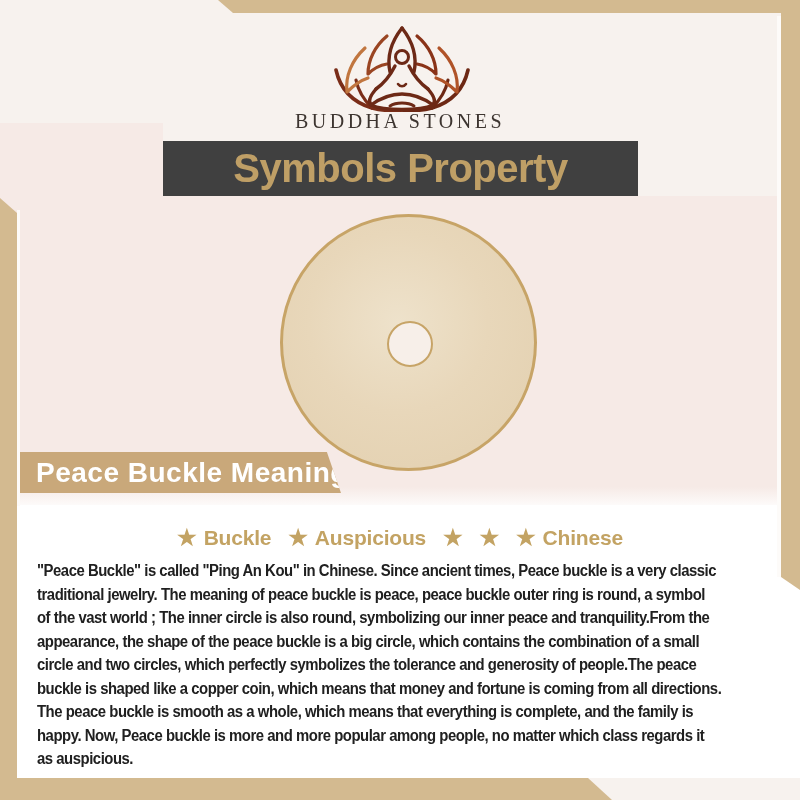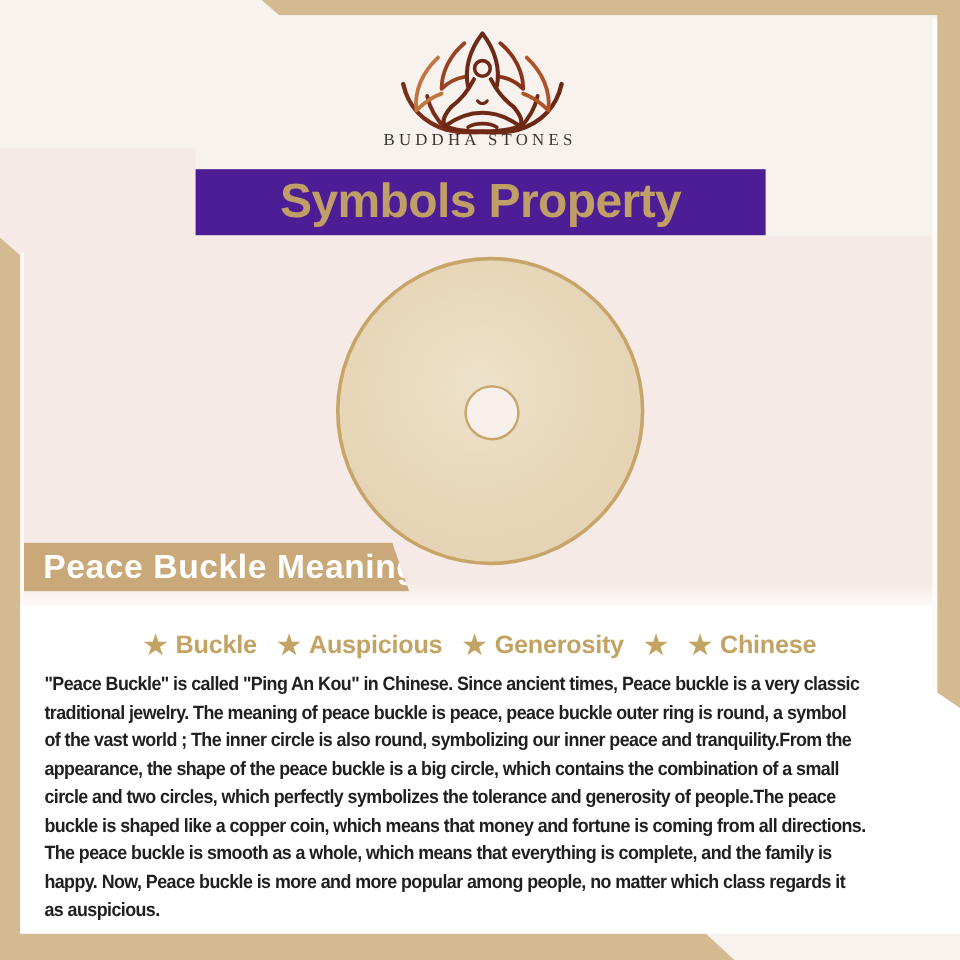--- a/index.html
+++ b/index.html
@@ -3,21 +3,21 @@
 <meta charset="utf-8">
 <style>
   html,body{margin:0;padding:0;}
   body{font-family:"Liberation Sans", sans-serif;}
   .canvas{position:relative;width:800px;height:800px;background:#f7f2ee;overflow:hidden;}
 
   
   .pink-panel{position:absolute;left:0;top:123px;width:800px;height:387px;
     background:linear-gradient(to bottom,#f6eae6 0%,#f6eae6 94%,#ffffff 100%);}
   .cream-patch{position:absolute;left:163px;top:123px;width:637px;height:73px;background:#f7f2ee;}
-  .title-band{position:absolute;left:163px;top:141px;width:475px;height:55px;background:#4c1d95;
+  .title-band{position:absolute;left:163px;top:141px;width:475px;height:55px;background:#404040;
     display:flex;align-items:center;justify-content:center;}
   .white-section{position:absolute;left:17px;top:505px;width:783px;height:273px;background:#ffffff;}
 
   
   .seam-left{position:absolute;left:17px;top:210px;width:3px;height:296px;background:#fdfbf9;}
   .seam-right{position:absolute;left:777px;top:16px;width:4px;height:561px;background:#fdfbf9;}
 
   
   .strip{position:absolute;background:#d3ba90;}
   .strip-top{left:0;top:0;width:800px;height:13px;
@@ -25,21 +25,21 @@
   .strip-right{left:0;top:0;width:800px;height:590px;
     clip-path:polygon(781px 0,800px 0,800px 590px,781px 577px);}
   .strip-left{left:0;top:0;width:17px;height:800px;
     clip-path:polygon(0 198px,17px 213px,17px 800px,0 800px);}
   .strip-bottom{left:0;top:778px;width:800px;height:22px;
     clip-path:polygon(0 0,588px 0,612px 22px,0 22px);}
 
   
   .logo-svg{position:absolute;left:332px;top:24px;}
   .brand-name{position:absolute;left:0;top:110px;width:800px;text-align:center;
-    font-family:"Liberation Serif", serif;font-size:14px;letter-spacing:3.5px;color:#3d3530;}
+    font-family:"Liberation Serif", serif;font-size:20px;letter-spacing:3.5px;color:#3d3530;}
 
   .page-title{font-size:40px;font-weight:bold;color:#bf9f66;letter-spacing:-0.5px;}
 
   
   .buckle-outer{position:absolute;left:280px;top:214px;width:257px;height:257px;border-radius:50%;
     background:radial-gradient(circle at 46% 42%, #eee2cb 0%, #e8d7ba 45%, #e2cfae 100%);
     border:3px solid #c7a467;box-sizing:border-box;}
   .buckle-hole{position:absolute;left:387px;top:321px;width:46px;height:46px;border-radius:50%;
     background:#f7efe9;border:2px solid #c7a467;box-sizing:border-box;}
 
@@ -120,21 +120,20 @@
     <span class="symbol-item">
       <span class="star">★</span>
       <span>Buckle</span>
     </span>
     <span class="symbol-item">
       <span class="star">★</span>
       <span>Auspicious</span>
     </span>
     <span class="symbol-item">
       <span class="star">★</span>
-      <span>Generosity</span>
     </span>
     <span class="symbol-item">
       <span class="star">★</span>
     </span>
     <span class="symbol-item">
       <span class="star">★</span>
       <span>Chinese</span>
     </span>
   </div>
 

